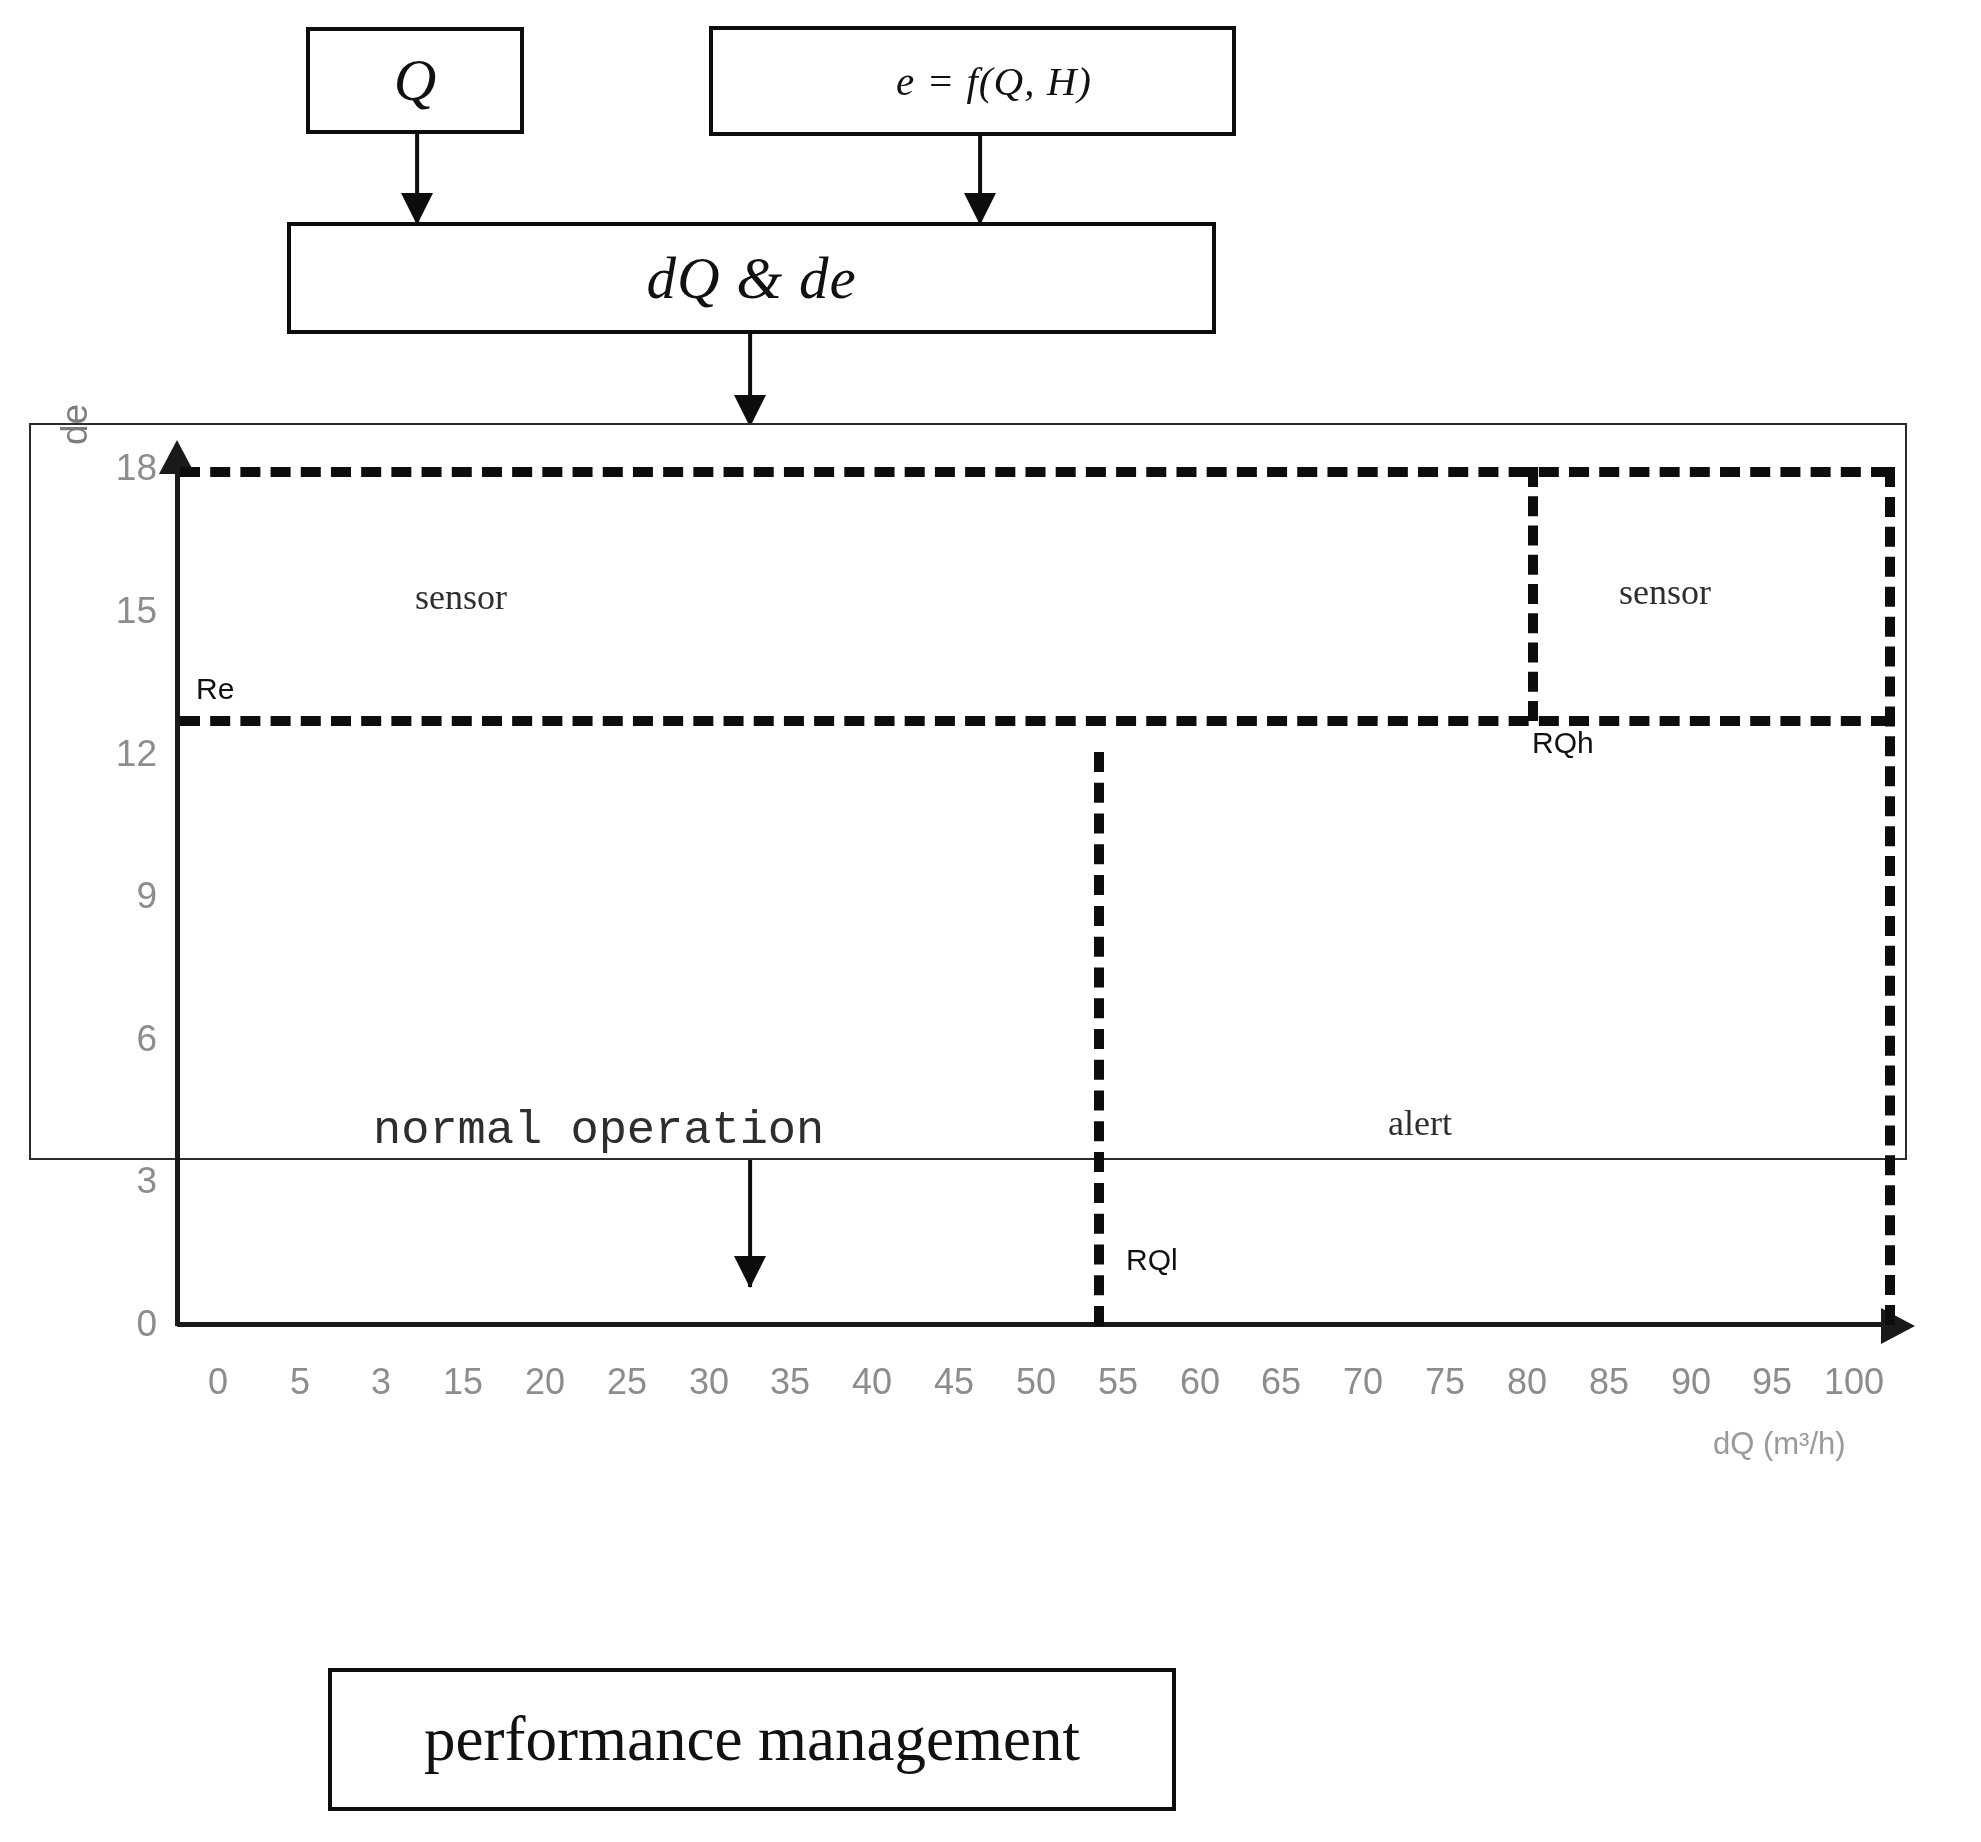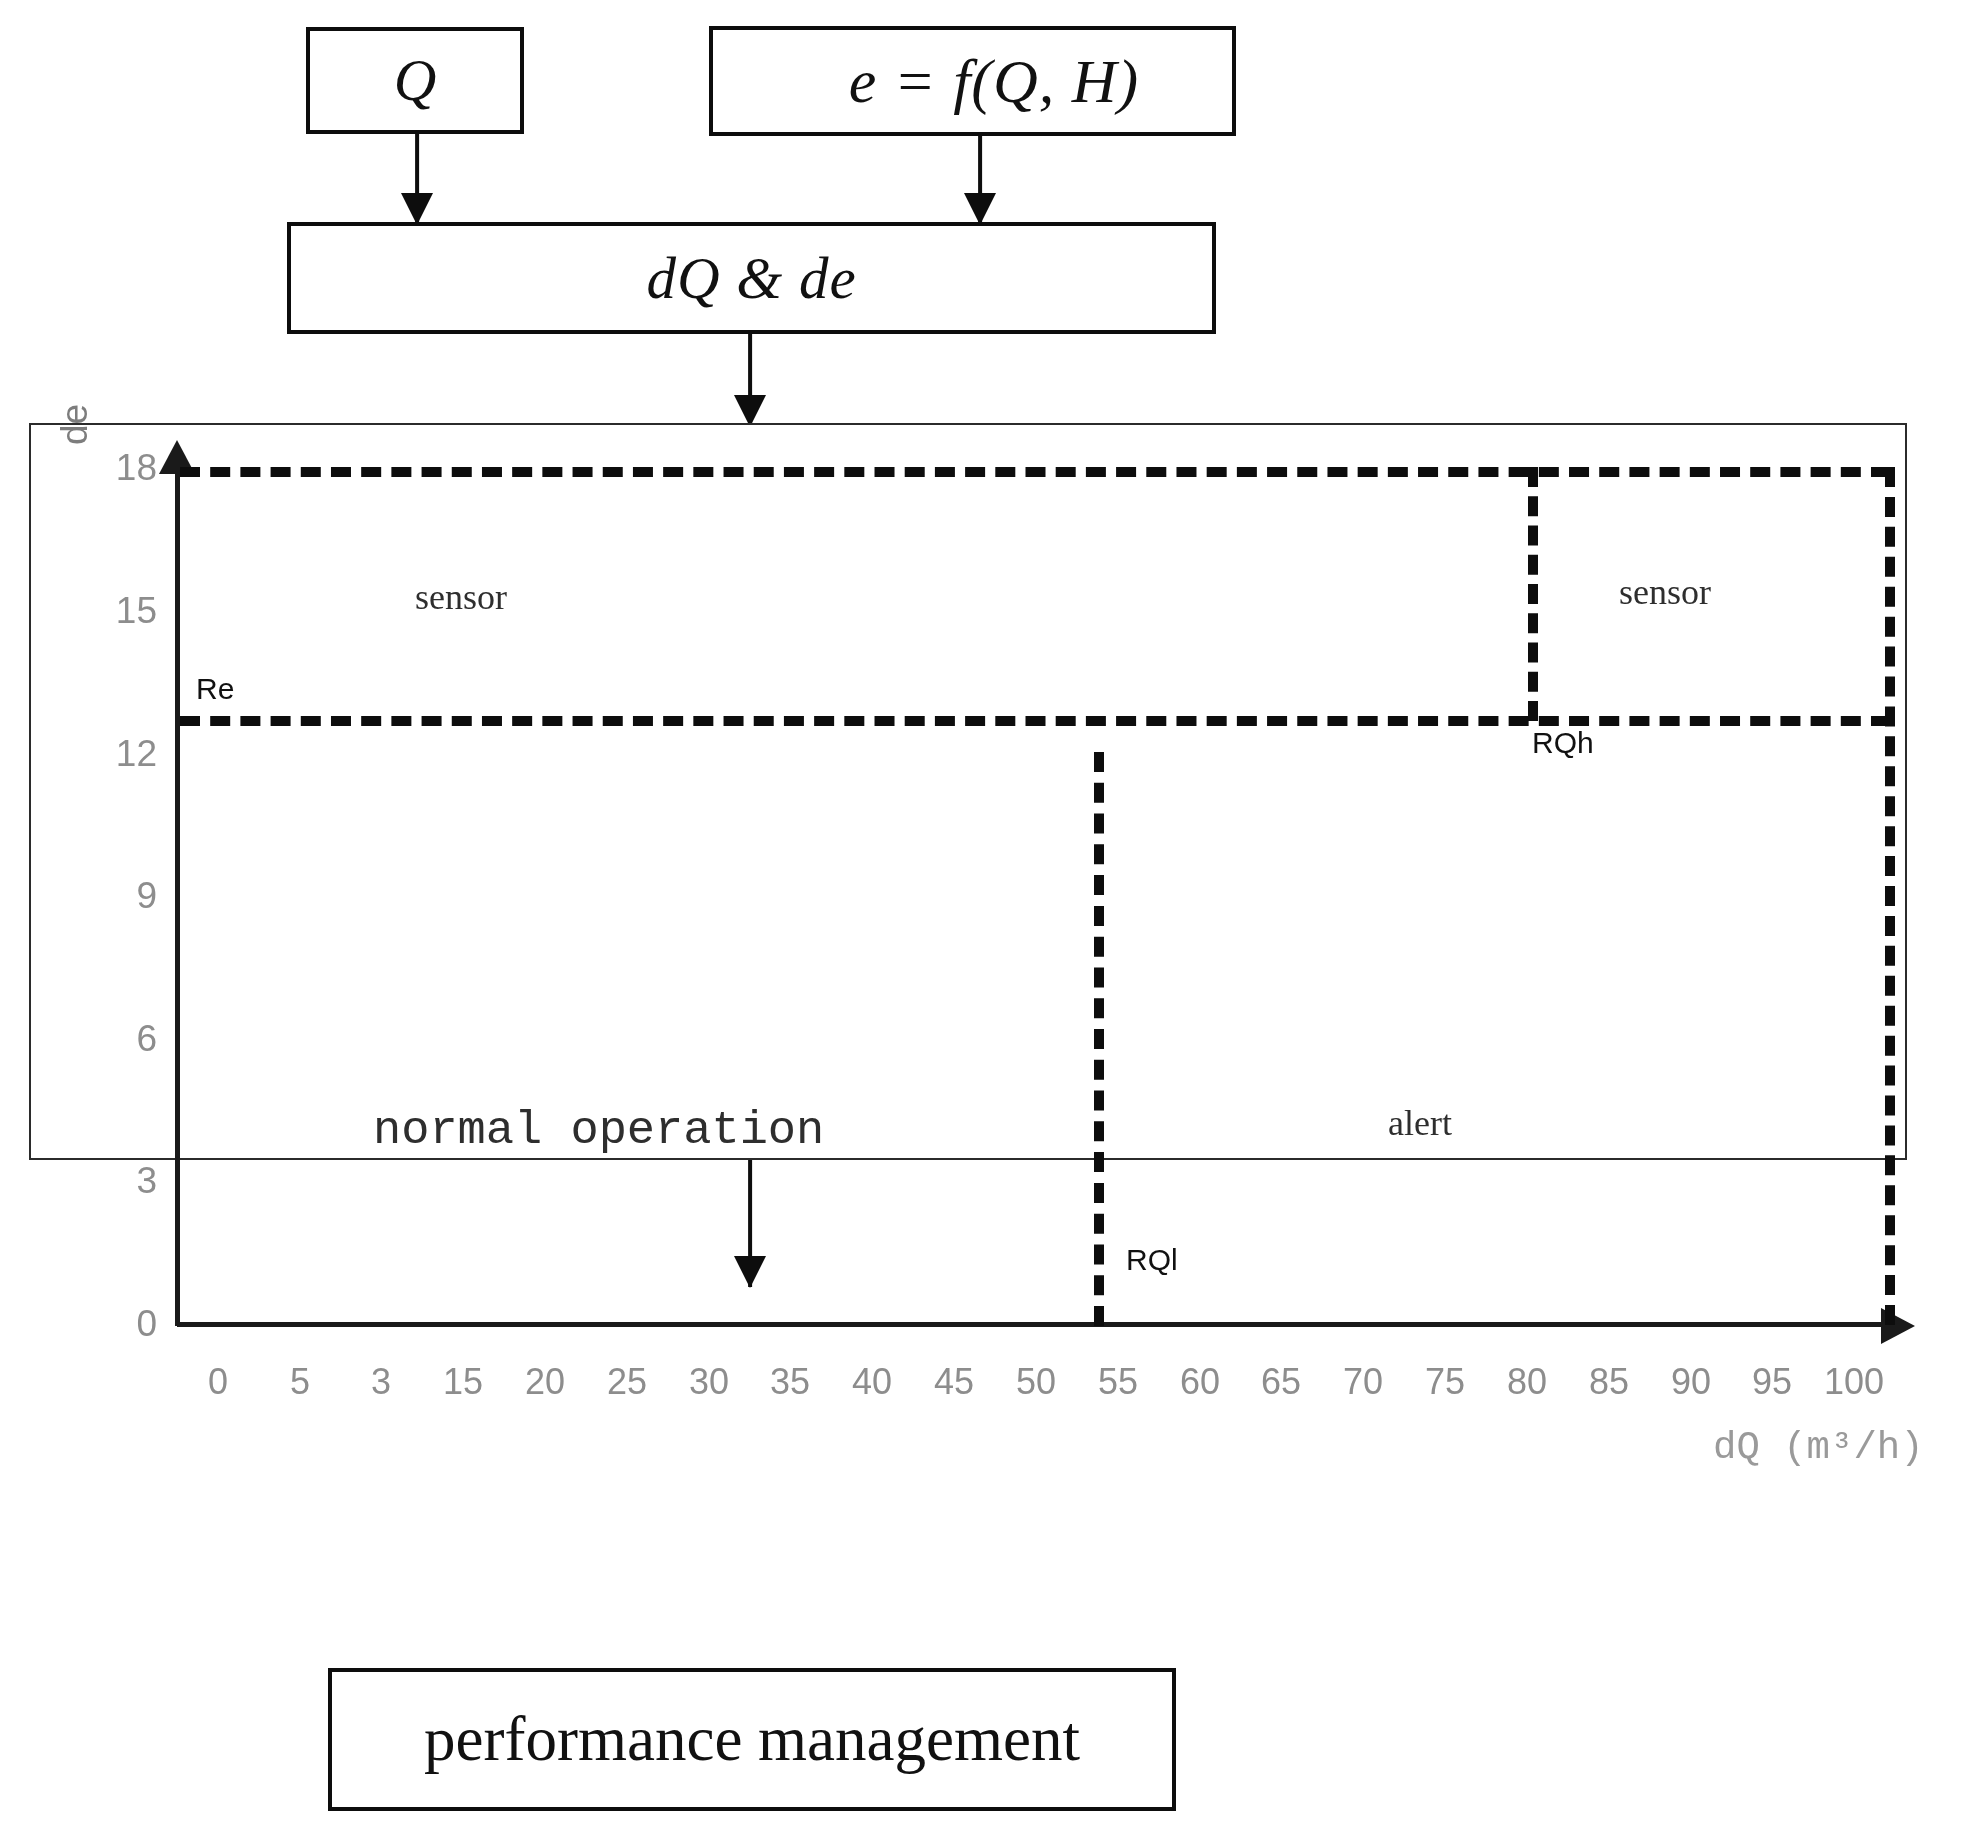--- a/index.html
+++ b/index.html
@@ -7,21 +7,21 @@
   #root{position:absolute;inset:0;width:1982px;height:1843px;overflow:hidden;background:#fff;}
 
   .box{position:absolute;border:4.8px solid #0d0d0d;background:#fff;box-sizing:border-box;
        display:flex;align-items:center;justify-content:center;}
   .box-label{font-family:"Liberation Serif",serif;font-style:italic;color:#111;white-space:pre;}
 
   
   #box-q{left:306px;top:27px;width:218px;height:107px;}
   #box-q .box-label{font-size:59px;}
   #box-e{left:709px;top:26px;width:527px;height:110px;}
-  #box-e .box-label{font-size:62px;letter-spacing:1px;margin-left:43px;}
+  #box-e .box-label{font-size:41px;letter-spacing:1px;margin-left:43px;}
   #box-dqde{left:287px;top:222px;width:929px;height:112px;justify-content:center;}
   #box-dqde .box-label{font-size:59px;letter-spacing:1px;}
 
   
   #box-perf{left:328px;top:1668px;width:848px;height:143px;}
   #box-perf .box-label{font-size:63px;font-style:normal;text-align:center;}
 
   
   .arrow{position:absolute;}
   .arrow .shaft{position:absolute;left:50%;top:0;width:3.8px;height:100%;
@@ -51,22 +51,22 @@
 
   .ytick{position:absolute;right:0;width:71px;text-align:right;
          font-family:"Liberation Sans",sans-serif;font-size:37px;color:#8d8d8d;
          transform:translateY(-50%);}
   .xtick{position:absolute;top:1361px;width:76px;text-align:center;
          font-family:"Liberation Sans",sans-serif;font-size:36px;color:#8d8d8d;}
 
   #ylabel-de{position:absolute;left:54px;top:445px;font-family:"Liberation Sans",sans-serif;
              font-size:37px;color:#7d7d7d;transform:rotate(-90deg);transform-origin:left top;
              white-space:nowrap;}
-  #xlabel-dq{position:absolute;left:1713px;top:1426px;font-family:Liberation Mono, monospace;
-             font-size:39px;color:#9a9a9a;white-space:nowrap;}
+  #xlabel-dq{position:absolute;left:1713px;top:1426px;font-family:Liberation Sans, sans-serif;
+             font-size:31px;color:#9a9a9a;white-space:nowrap;}
 
   
   .dash-h{position:absolute;height:0;border-top:10.5px dashed #0d0d0d;}
   .dash-v{position:absolute;width:0;border-left:10.5px dashed #0d0d0d;}
 
   
   #dash-top{left:180px;top:467px;width:1711px;}
   
   #dash-re{left:180px;top:716px;width:1711px;}
   

